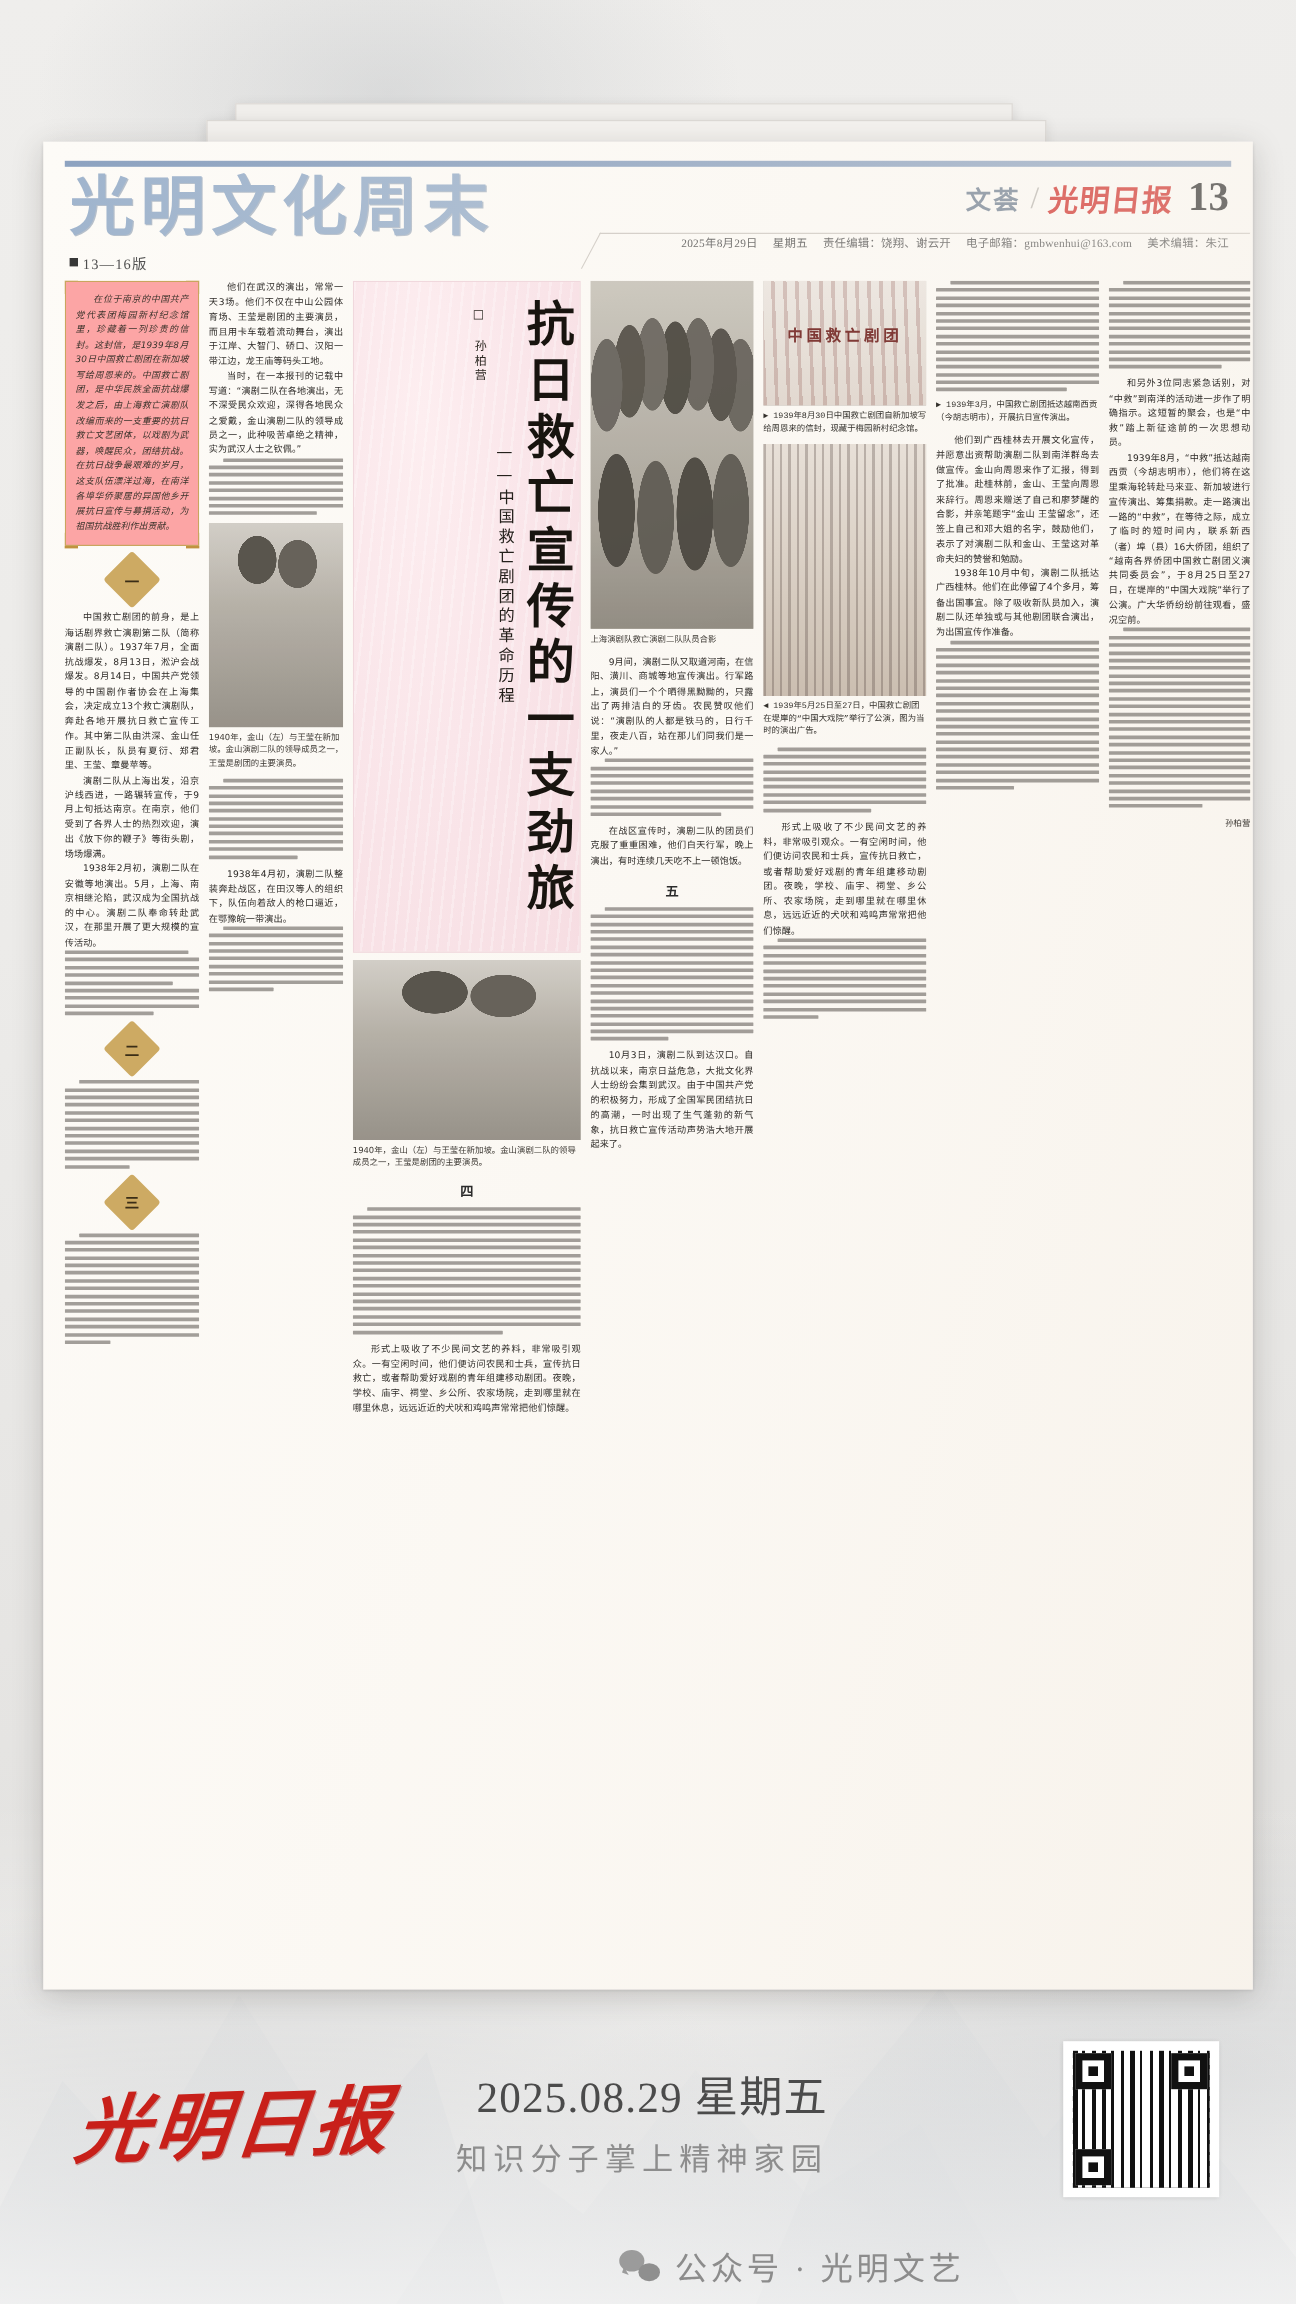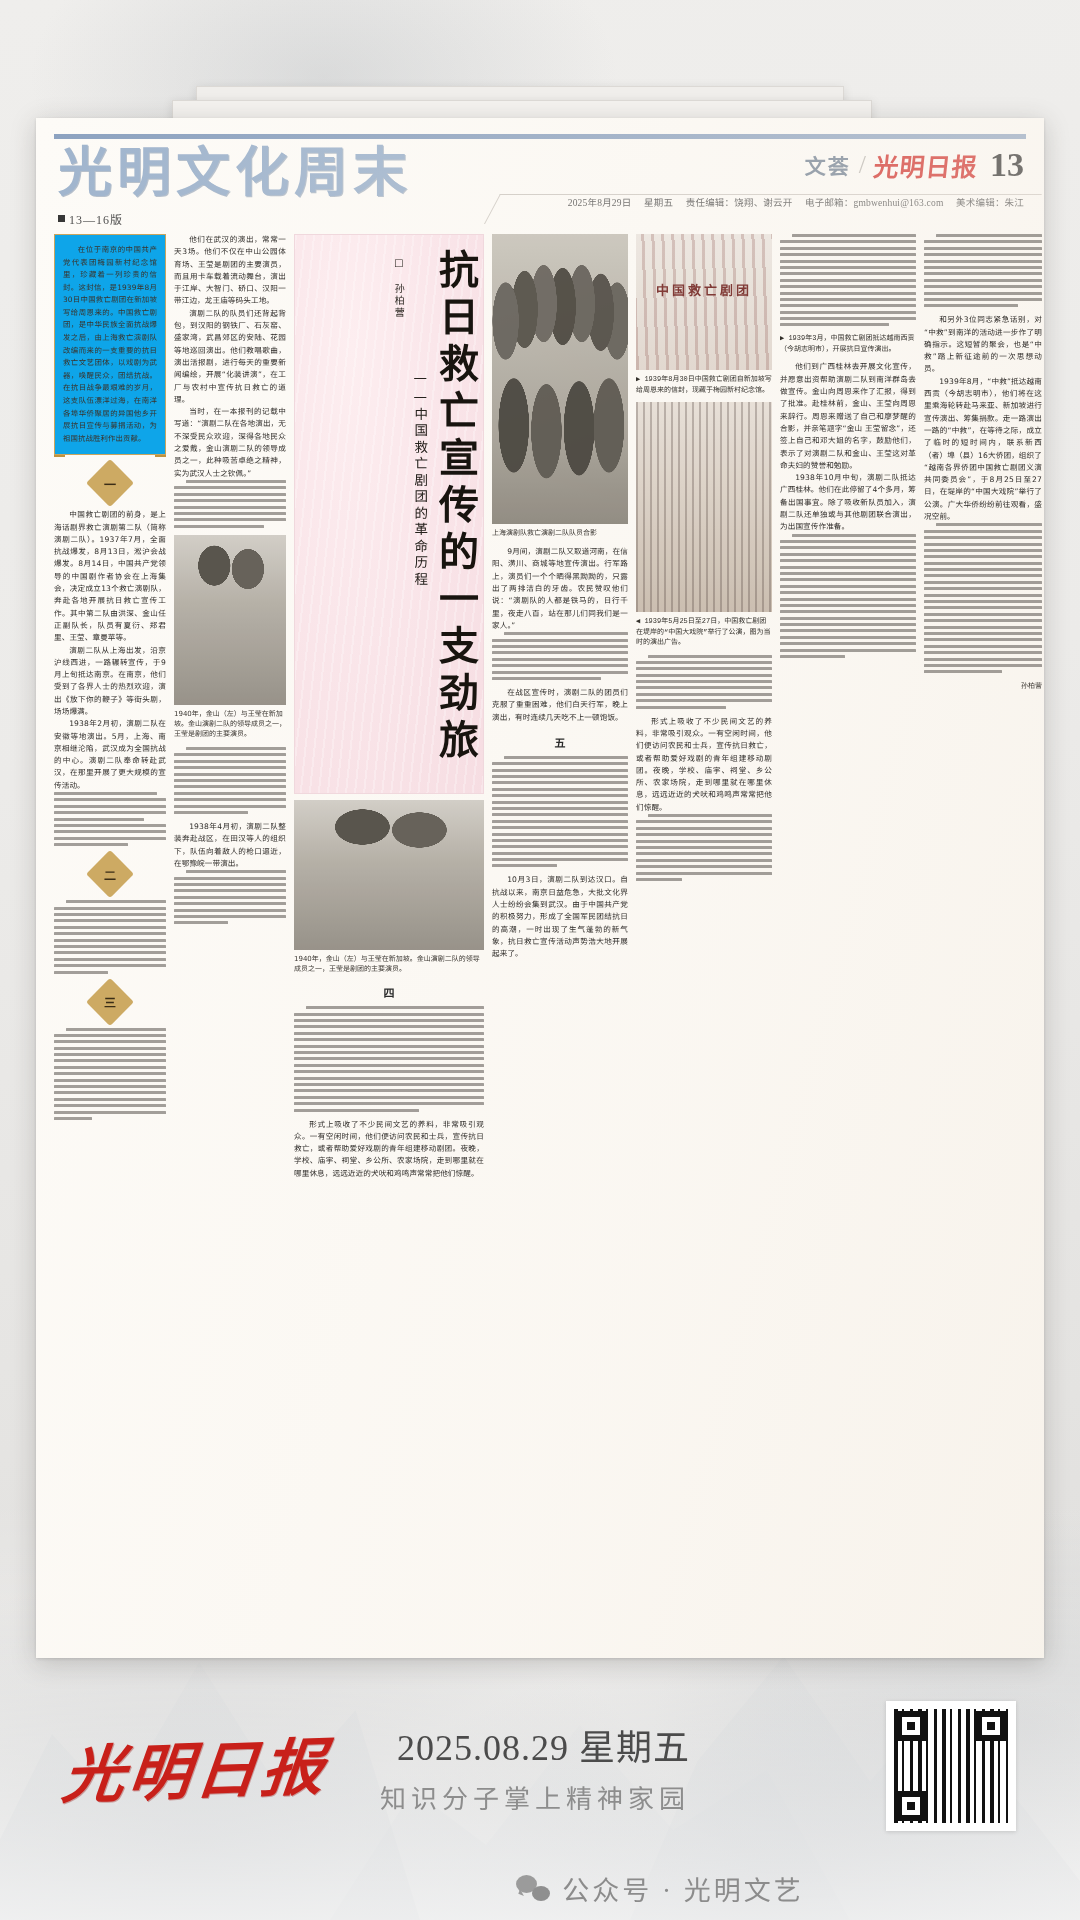--- a/index.html
+++ b/index.html
@@ -211,21 +211,22 @@
     text-indent: 2em;
     font-family: "DejaVu Sans", sans-serif;
   }
 
   
   .lead {
     position: relative;
     border: 1px solid #c9a55e;
     padding: 9px 8px;
     margin-bottom: 10px;
-    background: #0ea5e9;
+    background: #fca5a5;
+    font-style: italic;
   }
   .lead .realtext { font-size: 7.4px; line-height: 1.7; color: #3a332b; }
   .lead .corner {
     position: absolute; width: 13px; height: 13px;
     border: 2px solid #c0923f;
   }
   .lead .corner.tl { left: -3px;  top: -3px;    border-right: 0; border-bottom: 0; }
   .lead .corner.tr { right: -3px; top: -3px;    border-left: 0;  border-bottom: 0; }
   .lead .corner.bl { left: -3px;  bottom: -3px; border-right: 0; border-top: 0; }
   .lead .corner.br { right: -3px; bottom: -3px; border-left: 0;  border-top: 0; }
@@ -617,21 +618,20 @@
           <div class="tline"></div>
           <div class="tline"></div>
         <div class="tline"></div>
           <div class="tline"></div>
           <div class="tline s34"></div>
       </div>
     </div>
 
     <div class="col">
       <p class="realtext">他们在武汉的演出，常常一天3场。他们不仅在中山公园体育场、王莹是剧团的主要演员，而且用卡车载着流动舞台，演出于江岸、大智门、硚口、汉阳一带江边，龙王庙等码头工地。</p>
-      <p class="realtext">演剧二队的队员们还背起背包，到汉阳的钢铁厂、石灰窑、盛家湾，武昌郊区的安陆、花园等地巡回演出。他们教唱歌曲，演出活报剧，进行每天的重要新闻编绘，开展“化装讲演”，在工厂与农村中宣传抗日救亡的道理。</p>
       <p class="realtext">当时，在一本报刊的记载中写道：“演剧二队在各地演出，无不深受民众欢迎，深得各地民众之爱戴，金山演剧二队的领导成员之一，此种吸苦卓绝之精神，实为武汉人士之钦佩。”</p>
 
       <div class="para">
         <div class="tline i"></div>
           <div class="tline"></div>
           <div class="tline"></div>
         <div class="tline"></div>
           <div class="tline"></div>
           <div class="tline"></div>
         <div class="tline"></div>
@@ -757,21 +757,21 @@
           <div class="tline"></div>
         <div class="tline"></div>
           <div class="tline"></div>
           <div class="tline s48"></div>
       </div>
 
       <p class="realtext">10月3日，演剧二队到达汉口。自抗战以来，南京日益危急，大批文化界人士纷纷会集到武汉。由于中国共产党的积极努力，形成了全国军民团结抗日的高潮，一时出现了生气蓬勃的新气象，抗日救亡宣传活动声势浩大地开展起来了。</p>
     </div>
 
     <div class="col">
-      <div class="photo" style="height:136px">
+      <div class="photo" style="height:104px">
         <div class="ph-banner">
           <div class="btxt">中国救亡剧团</div>
         </div>
       </div>
 
       <div class="arrowcap">
         <span>▶ 1939年8月30日中国救亡剧团自新加坡写给周恩来的信封，现藏于梅园新村纪念馆。</span>
       </div>
 
       <div class="photo" style="height:210px">

